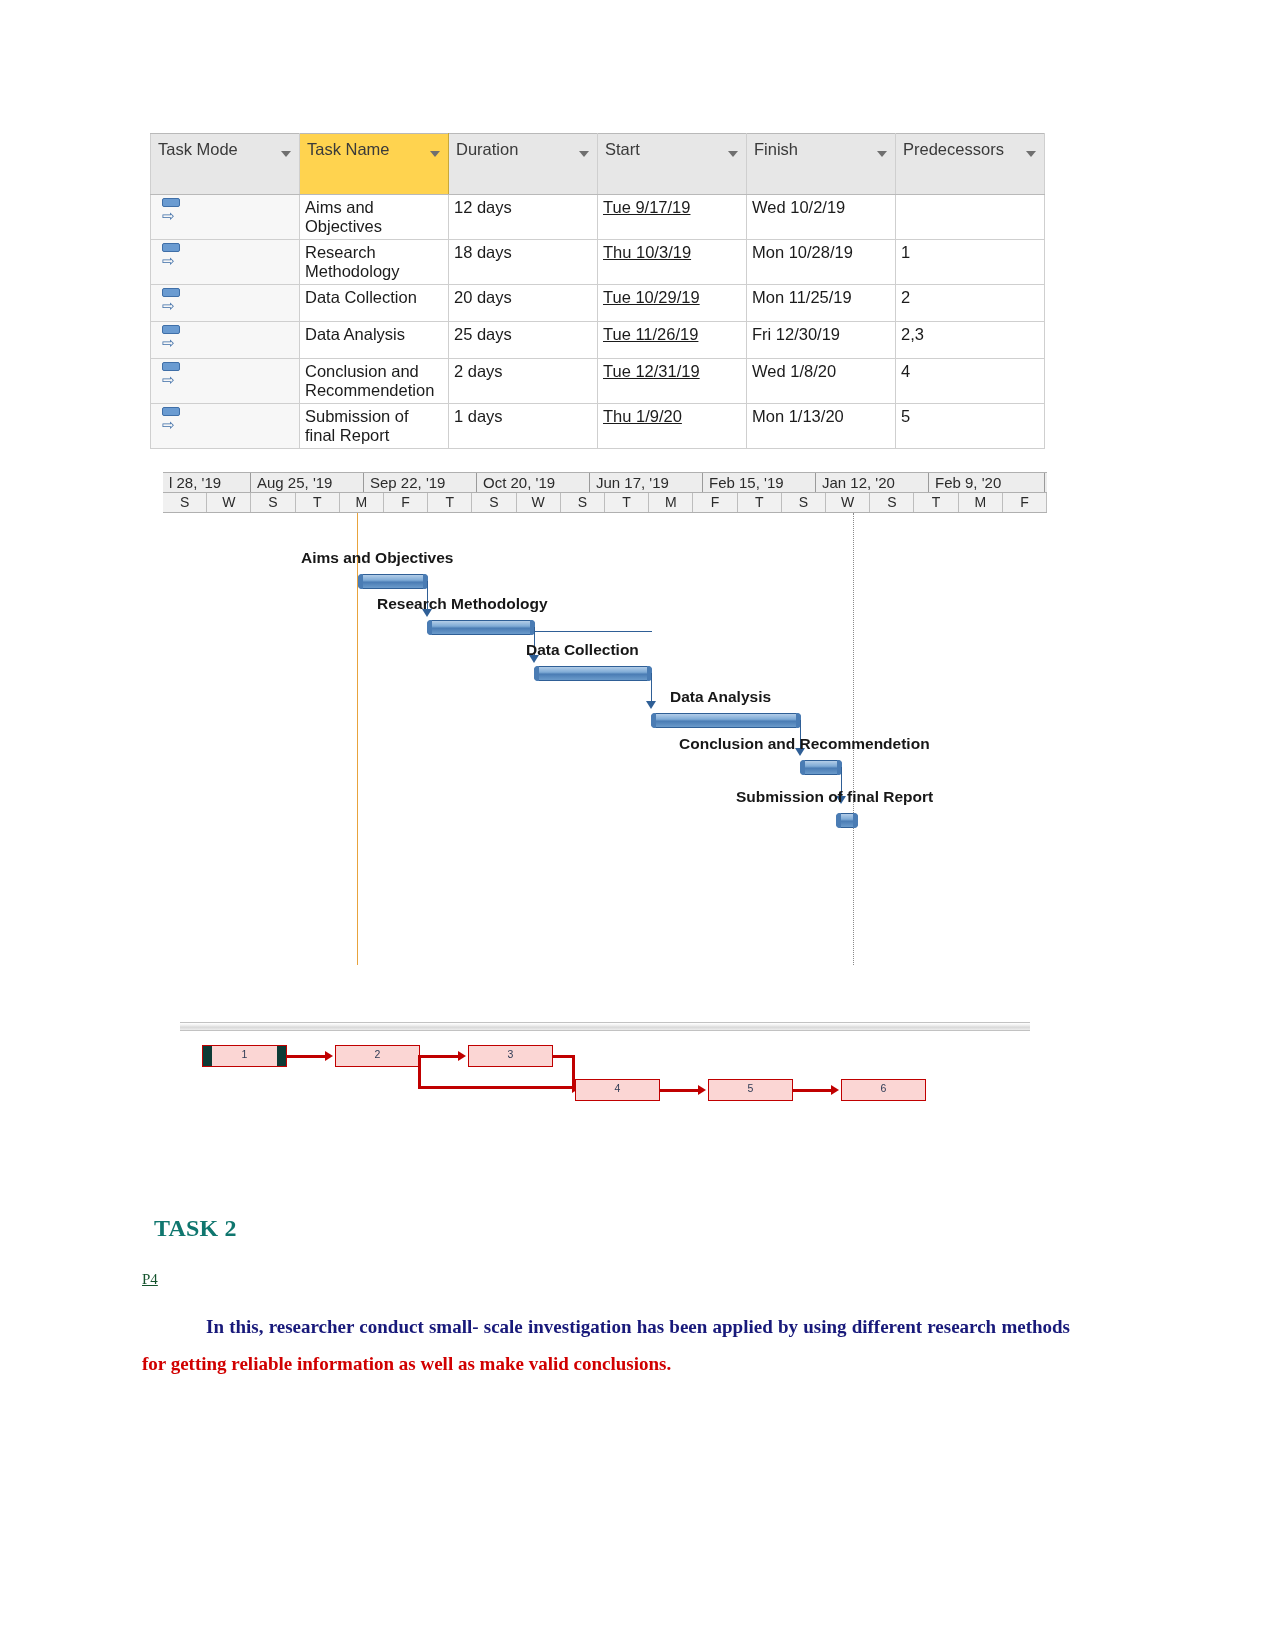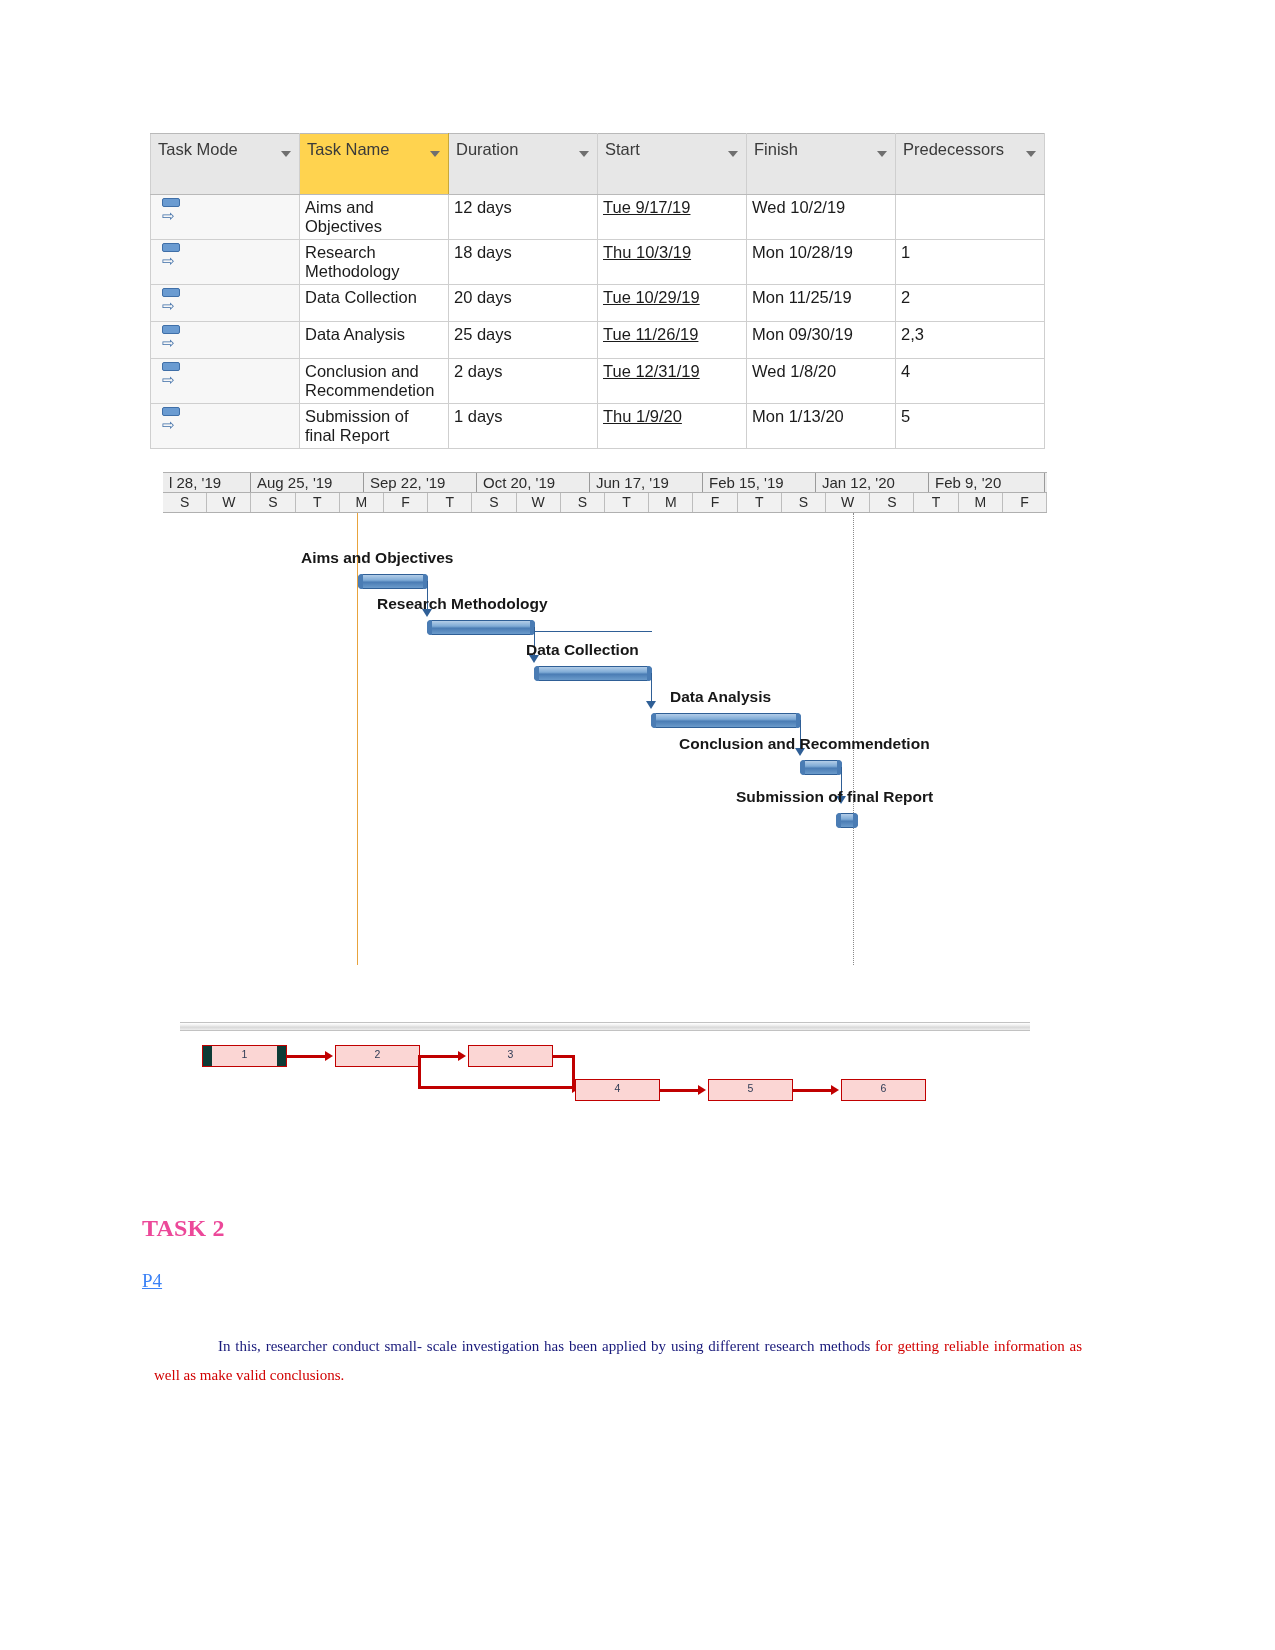--- a/index.html
+++ b/index.html
@@ -273,41 +273,42 @@
   #task2-section {
     position: absolute;
     left: 142px;
     top: 1215px;
     width: 930px;
   }
   .task2-title {
     font-family: "Liberation Serif", serif;
     font-size: 24px;
     font-weight: bold;
-    color: #ec4899;
-    margin: 0 0 28px 0;
+    color: #0f766e;
+    margin: 0 0 28px 12px;
     letter-spacing: 0.2px;
   }
   .p4-label {
     font-family: "Liberation Serif", serif;
-    font-size: 19px;
-    color: #3b82f6;
+    font-size: 15px;
+    color: #14532d;
     text-decoration: underline;
-    margin: 0 0 28px 0;
+    margin: 0 0 20px 0;
     display: inline-block;
   }
   .body-para {
     font-family: "Liberation Serif", serif;
-    font-size: 15px;
+    font-size: 19px;
     line-height: 1.95;
     color: #18197a;
     text-align: justify;
     text-indent: 64px;
-    margin: 12px;
+    margin: 0;
     width: 928px;
+    font-weight: bold;
   }
   .body-para .red {
     color: #d10000;
   }
 </style>
 </head>
 <body>
 
 <div id="gantt-table">
   <table class="ms-grid">
@@ -382,21 +383,21 @@
       <tr>
         <td class="c-mode">
           <span class="mode-icon">
               <span class="bar1"></span>
               <span class="arr">⇨</span>
             </span>
         </td>
         <td class="c-name">Data Analysis</td>
         <td class="c-dur">25 days</td>
         <td class="c-start">Tue 11/26/19</td>
-        <td class="c-fin">Mon 09/30/19</td>
+        <td class="c-fin">Fri 12/30/19</td>
         <td class="c-pred">2,3</td>
       </tr>
       <tr class="tall-row">
         <td class="c-mode">
           <span class="mode-icon">
               <span class="bar1"></span>
               <span class="arr">⇨</span>
             </span>
         </td>
         <td class="c-name">Conclusion and Recommendetion</td>

